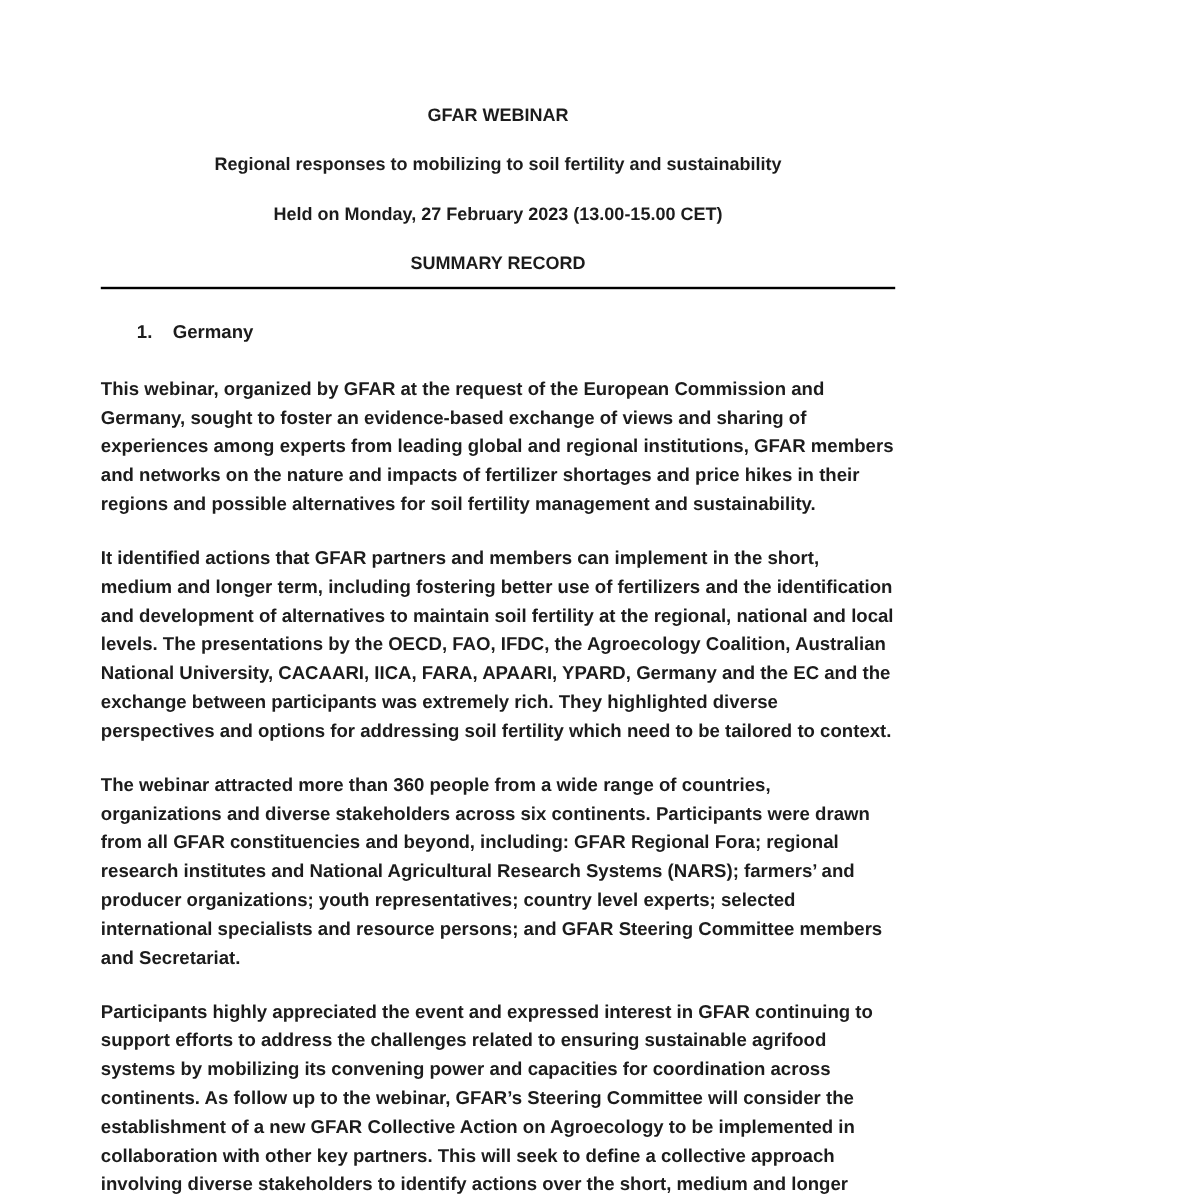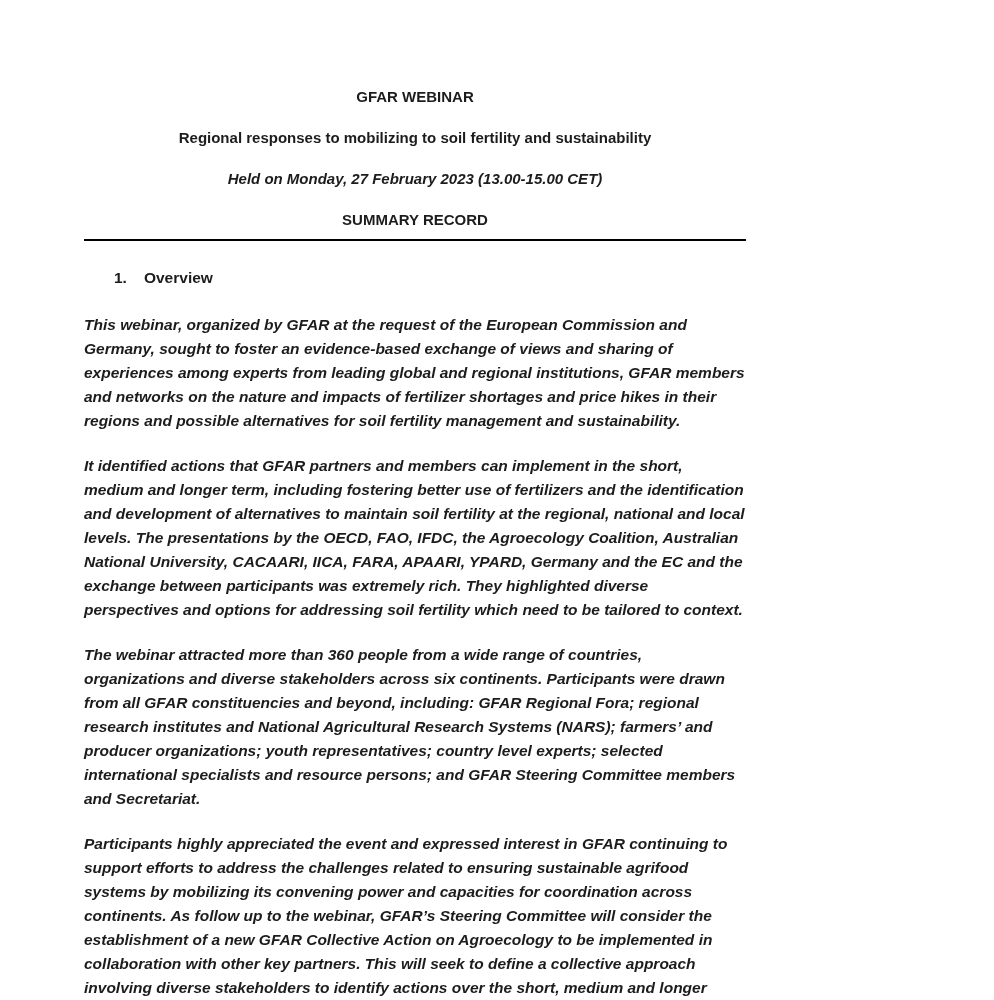--- a/index.html
+++ b/index.html
@@ -21,21 +21,21 @@
     text-align: center;
   }
   .header .hline {
     margin: 0 0 23px 0;
     font-size: 15px;
     line-height: 18px;
   }
   .title      { font-weight: bold; }
   .subtitle   { font-weight: bold; font-size: 15.5px; }
   .organized  { font-style: italic; font-size: 15.5px; }
-  .held       { font-weight: bold; font-style: italic; font-size: 15.5px; }
+  .held       { font-weight: bold; font-size: 15.5px; }
   .summary    { font-weight: bold; font-size: 15.5px; margin-bottom: 10px !important; }
   .rule {
     border: none;
     border-top: 2px solid #000000;
     margin: 0 0 0 0;
     height: 0;
   }
   .section-heading {
     margin: 28px 0 0 30px;
     font-size: 15.5px;
@@ -46,42 +46,41 @@
     display: inline-block;
     margin-right: 17px;
   }
   .body-text {
     margin-top: 26px;
   }
   .para {
     margin: 0 0 21px 0;
     font-size: 15.5px;
     font-weight: bold;
-    font-style: italic;
     line-height: 24px;
     text-align: left;
     color: #1c1c1c;
   }
 </style>
 </head>
 <body>
 
 <div class="page">
 
   <div class="header">
     <p class="hline title">GFAR WEBINAR</p>
     <p class="hline subtitle">Regional responses to mobilizing to soil fertility and sustainability</p>
     <p class="hline held">Held on Monday, 27 February 2023 (13.00-15.00 CET)</p>
     <p class="hline summary">SUMMARY RECORD</p>
   </div>
 
   <hr class="rule">
 
   <div class="section-heading">
-    <span class="num">1.</span><span>Overview</span>
+    <span class="num">1.</span><span>Germany</span>
   </div>
 
   <div class="body-text">
     <p class="para">This webinar, organized by GFAR at the request of the European Commission and Germany, sought to foster an evidence-based exchange of views and sharing of experiences among experts from leading global and regional institutions, GFAR members and networks on the nature and impacts of fertilizer shortages and price hikes in their regions and possible alternatives for soil fertility management and sustainability.</p>
     <p class="para">It identified actions that GFAR partners and members can implement in the short, medium and longer term, including fostering better use of fertilizers and the identification and development of alternatives to maintain soil fertility at the regional, national and local levels. The presentations by the OECD, FAO, IFDC, the Agroecology Coalition, Australian National University, CACAARI, IICA, FARA, APAARI, YPARD, Germany and the EC and the exchange between participants was extremely rich. They highlighted diverse perspectives and options for addressing soil fertility which need to be tailored to context.</p>
     <p class="para">The webinar attracted more than 360 people from a wide range of countries, organizations and diverse stakeholders across six continents. Participants were drawn from all GFAR constituencies and beyond, including: GFAR Regional Fora; regional research institutes and National Agricultural Research Systems (NARS); farmers’ and producer organizations; youth representatives; country level experts; selected international specialists and resource persons; and GFAR Steering Committee members and Secretariat.</p>
     <p class="para">Participants highly appreciated the event and expressed interest in GFAR continuing to support efforts to address the challenges related to ensuring sustainable agrifood systems by mobilizing its convening power and capacities for coordination across continents. As follow up to the webinar, GFAR’s Steering Committee will consider the establishment of a new GFAR Collective Action on Agroecology to be implemented in collaboration with other key partners. This will seek to define a collective approach involving diverse stakeholders to identify actions over the short, medium and longer term.</p>
   </div>
 
 </div>

